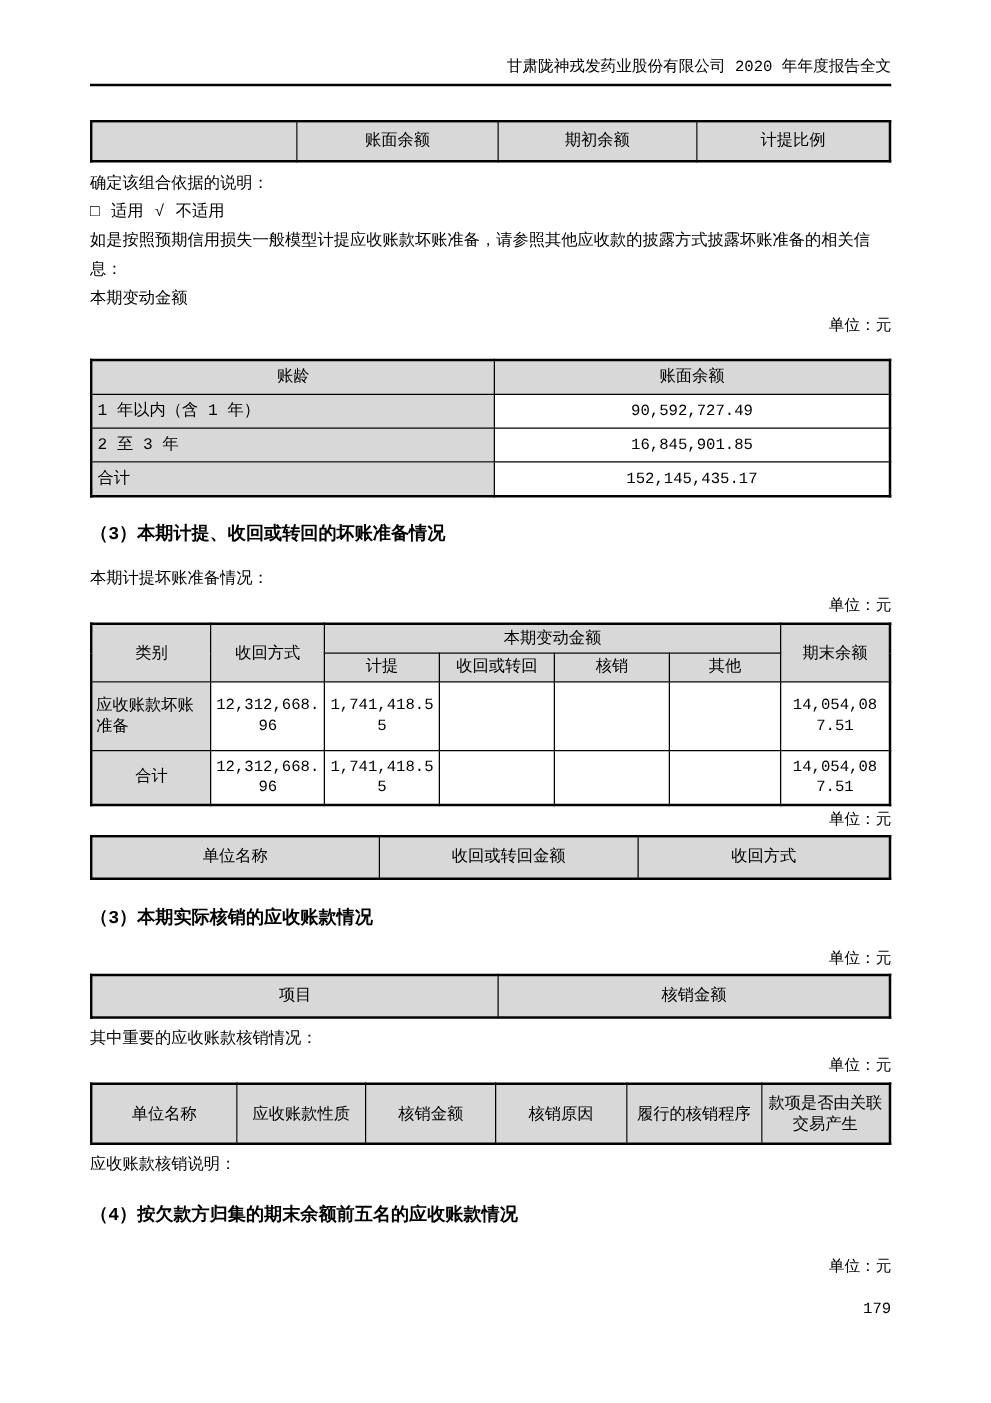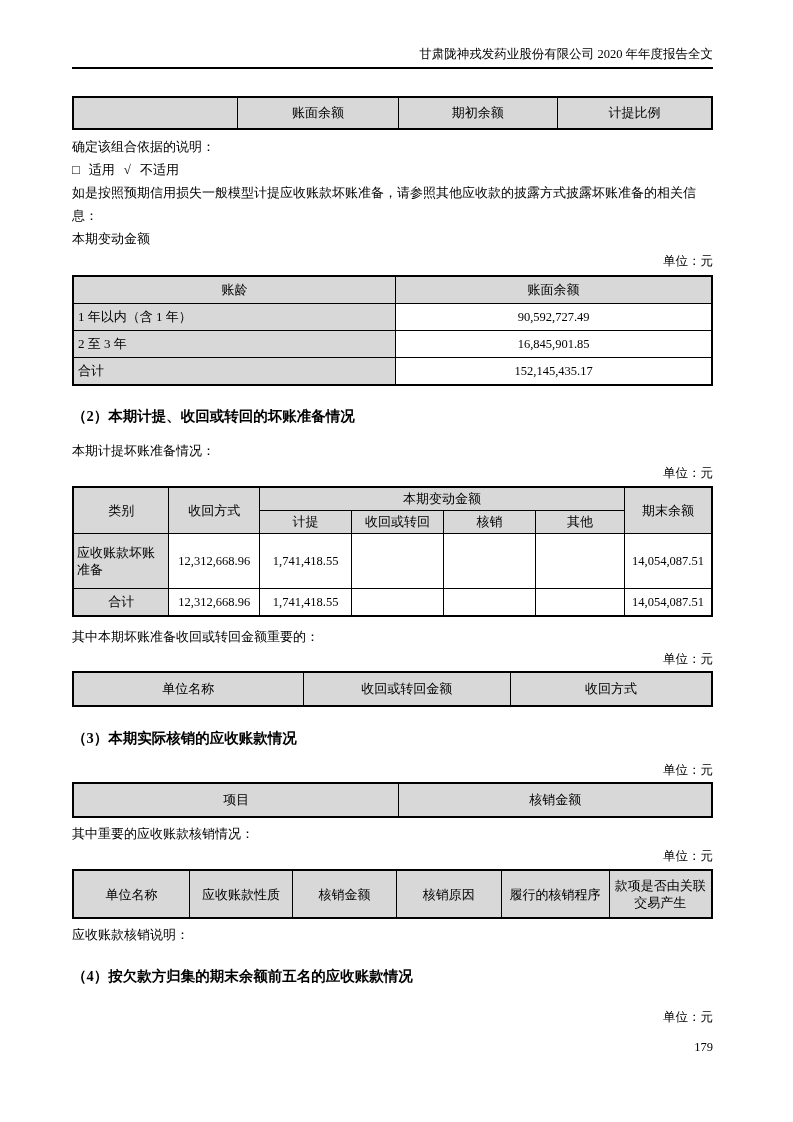--- a/index.html
+++ b/index.html
@@ -3,21 +3,21 @@
 <meta charset="utf-8">
 <style>
   html,body { margin:0; padding:0; background:#ffffff; }
   .page {
     position:relative;
     width:793px; height:1122px;
     background:#ffffff;
     box-sizing:border-box;
     padding:0 80px 0 72px;
     overflow:hidden;
-    font-family:Liberation Serif, serif;
+    font-family:Liberation Mono, monospace;
     color:#000;
   }
   .doc-header {
     padding-top:46px;
     padding-bottom:5px;
     border-bottom:2px solid #000;
     text-align:right;
     font-size:12.5px;
     line-height:16px;
   }
@@ -36,21 +36,21 @@
   .lbl { background:#d8d8d8; text-align:left; padding-left:3px; }
   .num { text-align:center; padding-right:3px; font-size:12.5px; }
 
   .tbl-a { margin-top:27px; }
   .tbl-a td { padding:7px 4px; }
 
   .para-group { margin-top:5px; }
   .para { font-size:13px; line-height:23px; margin:0; }
   .unit { text-align:right; font-size:12.5px; line-height:23px; margin:0; }
 
-  .tbl-aging { margin-top:2px; }
+  .tbl-aging { margin-top:14px; }
   .tbl-aging td { padding:5px 4px; }
 
   .sec-heading { font-size:14.5px; font-weight:bold; line-height:20px; margin:0; }
   .h2 { margin-top:20px; }
   .h3 { margin-top:21px; }
   .h4 { margin-top:12px; }
 
   .mt13 { margin-top:13px; }
   .mt8  { margin-top:8px; }
   .mt4  { margin-top:4px; }
@@ -130,21 +130,21 @@
       <td class="lbl">2 至 3 年</td>
       <td class="num">16,845,901.85</td>
     </tr>
     <tr>
       <td class="lbl">合计</td>
       <td class="num">152,145,435.17</td>
     </tr>
   </tbody>
     </table>
 
-  <h3 class="sec-heading h2">（2）本期计提、收回或转回的坏账准备情况</h3>
+  <h3 class="sec-heading h2">（3）本期计提、收回或转回的坏账准备情况</h3>
 
   <p class="para mt13">本期计提坏账准备情况：</p>
   <p class="unit">单位：元</p>
 
   <table class="tbl tbl-prov">
     <colgroup>
         <col style="width:15%">
         <col style="width:14.2%">
         <col style="width:14.4%">
         <col style="width:14.4%">
@@ -179,21 +179,20 @@
       <td class="num cell-total">12,312,668.96</td>
       <td class="num cell-total">1,741,418.55</td>
       <td class="num cell-total"></td>
       <td class="num cell-total"></td>
       <td class="num cell-total"></td>
       <td class="num cell-total">14,054,087.51</td>
     </tr>
   </tbody>
     </table>
 
-  <p class="para mt8">其中本期坏账准备收回或转回金额重要的：</p>
   <p class="unit">单位：元</p>
 
   <table class="tbl tbl-d">
     <colgroup>
         <col style="width:36%">
         <col style="width:32.5%">
         <col style="width:31.5%">
       </colgroup>
     <tbody>
         <tr>

